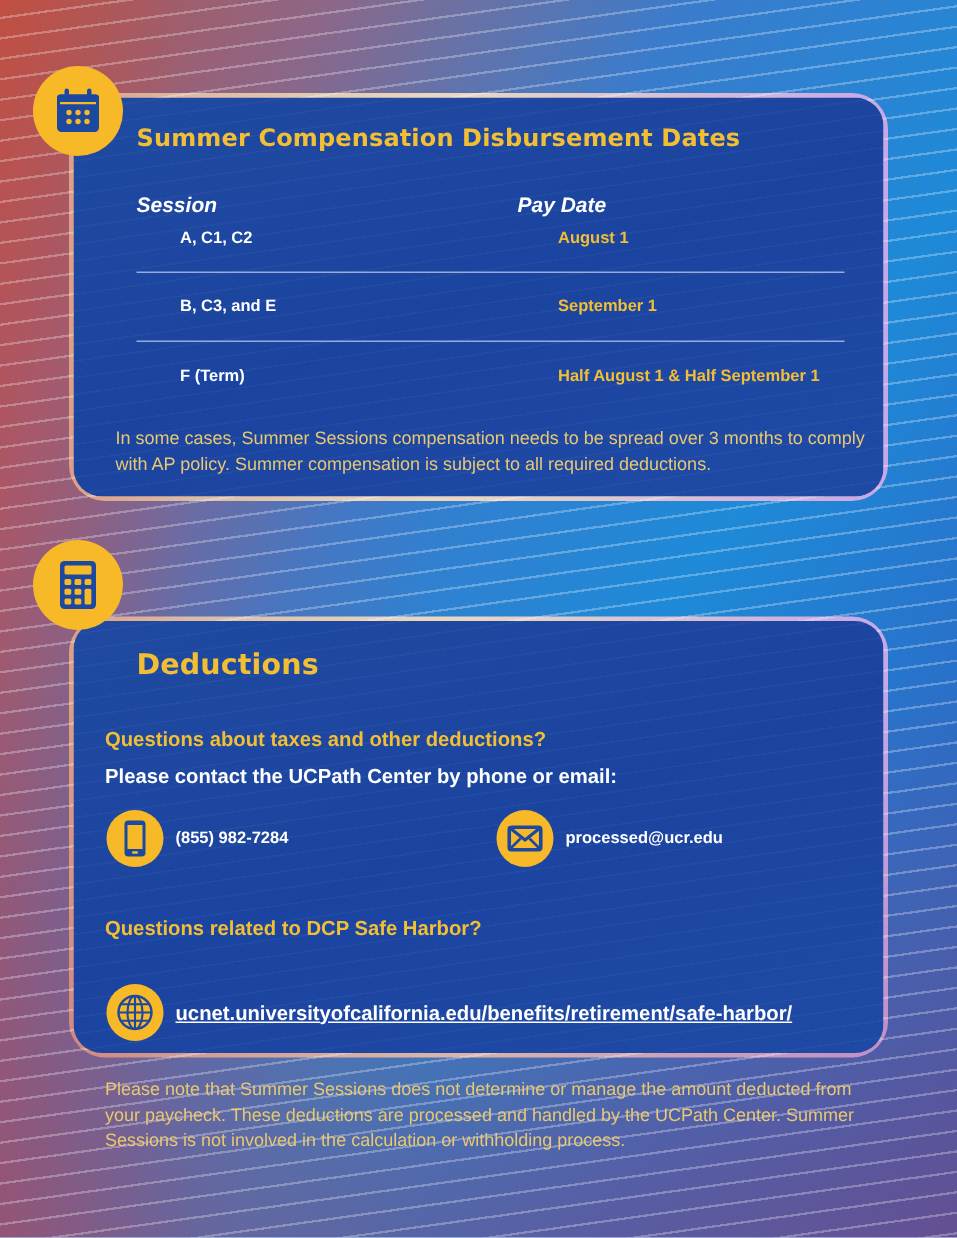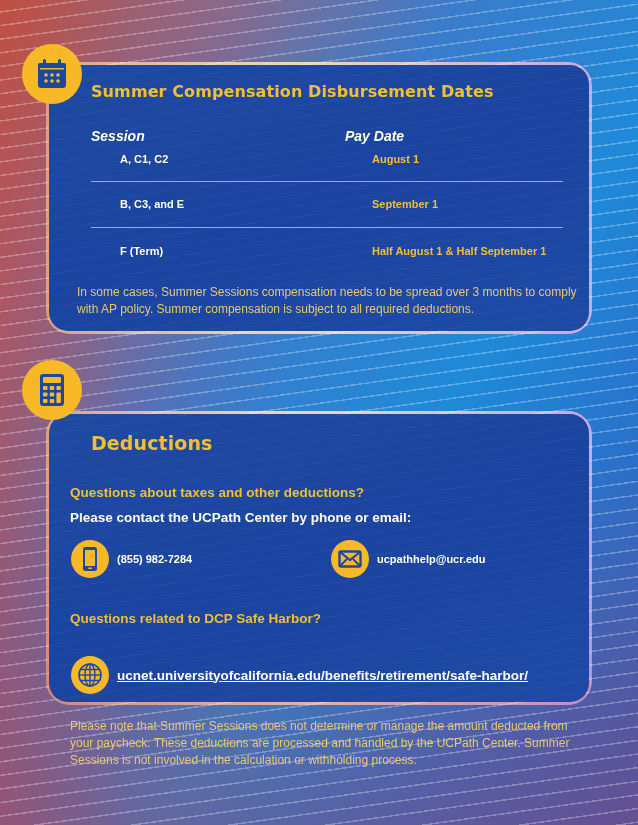--- a/index.html
+++ b/index.html
@@ -144,21 +144,21 @@
     </div>
 
     <div class="contact" style="left:282px; top:126px;">
       <div class="circle">
         <svg width="24" height="18" viewBox="0 0 24 18">
           <rect x="1.5" y="1.5" width="21" height="15" rx="1.5" fill="none" stroke="#1d48a0" stroke-width="2.4"></rect>
           <path d="M2 2 L12 10 L22 2" fill="none" stroke="#1d48a0" stroke-width="2.2"></path>
           <path d="M2 16 L9 9 M22 16 L15 9" fill="none" stroke="#1d48a0" stroke-width="1.8"></path>
         </svg>
       </div>
-      <span class="contact-text">ucpathhelp@ucr.edu</span>
+      <span class="contact-text">processed@ucr.edu</span>
     </div>
 
     <div class="q" style="left:21px; top:197px;text-align:center;">Questions related to DCP Safe Harbor?</div>
 
     <div class="contact" style="left:22px; top:242px;">
       <div class="circle">
         <svg width="26" height="26" viewBox="0 0 26 26">
           <circle cx="13" cy="13" r="11" fill="none" stroke="#1d48a0" stroke-width="1.6"></circle>
           <ellipse cx="13" cy="13" rx="5" ry="11" fill="none" stroke="#1d48a0" stroke-width="1.4"></ellipse>
           <line x1="13" y1="2" x2="13" y2="24" stroke="#1d48a0" stroke-width="1.4"></line>

